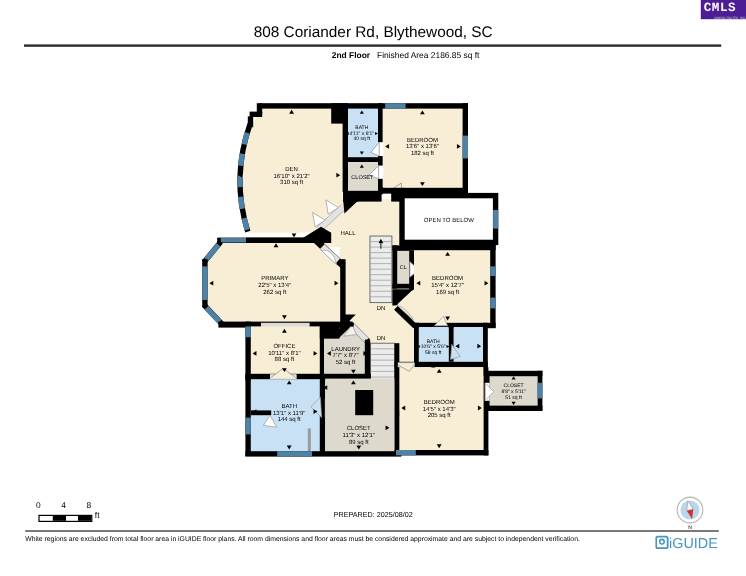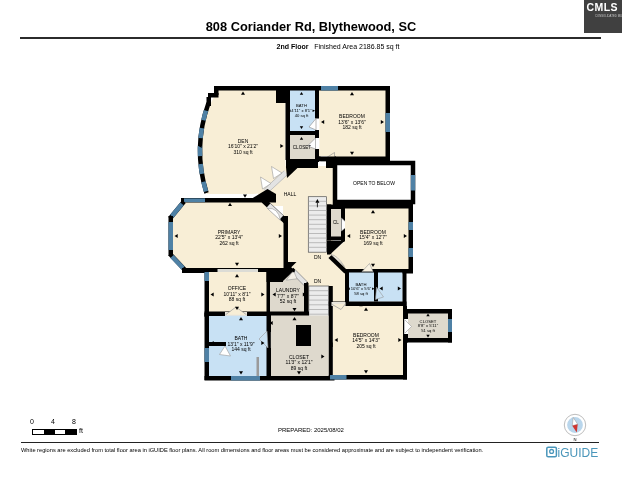--- a/index.html
+++ b/index.html
@@ -2,27 +2,27 @@
 <html><head>
 <meta charset="utf-8">
 <style>
 html,body{margin:0;padding:0;background:#fff;width:622px;height:480px;overflow:hidden;}
 body{font-family:"Liberation Sans", sans-serif;position:relative;}
 .abs{position:absolute;}
 </style>
 </head>
 <body>
 
-<div class="abs" style="left:0;top:19px;width:622px;text-align:center;font-size:12.8px;font-weight:bold;color:#000;">808 Coriander Rd, Blythewood, SC</div>
+<div class="abs" style="left:0;top:19px;width:622px;text-align:center;font-size:12.8px;font-weight:normal;color:#000;">808 Coriander Rd, Blythewood, SC</div>
 
 <div class="abs" style="left:20px;top:36.8px;width:581px;height:2px;background:#2b2b2b;"></div>
 
 <div class="abs" style="left:27px;top:42.5px;width:622px;text-align:center;font-size:7px;color:#000;"><b>2nd Floor</b>&nbsp;&nbsp;&nbsp;Finished Area 2186.85 sq ft</div>
 
-<div class="abs" style="left:584px;top:0;width:38px;height:33px;background:#404040;overflow:hidden;">
+<div class="abs" style="left:584px;top:0;width:38px;height:16px;background:#4c1d95;overflow:hidden;font-family:Liberation Mono, monospace;">
   <div class="abs" style="left:2.5px;top:1px;font-size:10.5px;font-weight:bold;color:#fff;letter-spacing:0.4px;">CMLS</div>
   <div class="abs" style="left:11px;top:13.5px;font-size:2.8px;color:#c8c8c8;white-space:nowrap;">CONSOLIDATED MULTIPLE LISTING</div>
 </div>
 
 <svg class="abs" style="left:0;top:0;" width="622" height="480" viewBox="0 0 622 480">
 <g font-family="Liberation Sans, sans-serif" fill="#000">
 
 <g>
 <rect x="258" y="166" width="75" height="40" fill="#f8eed6"></rect>
 <rect x="283" y="200" width="50" height="92" fill="#f8eed6"></rect>

